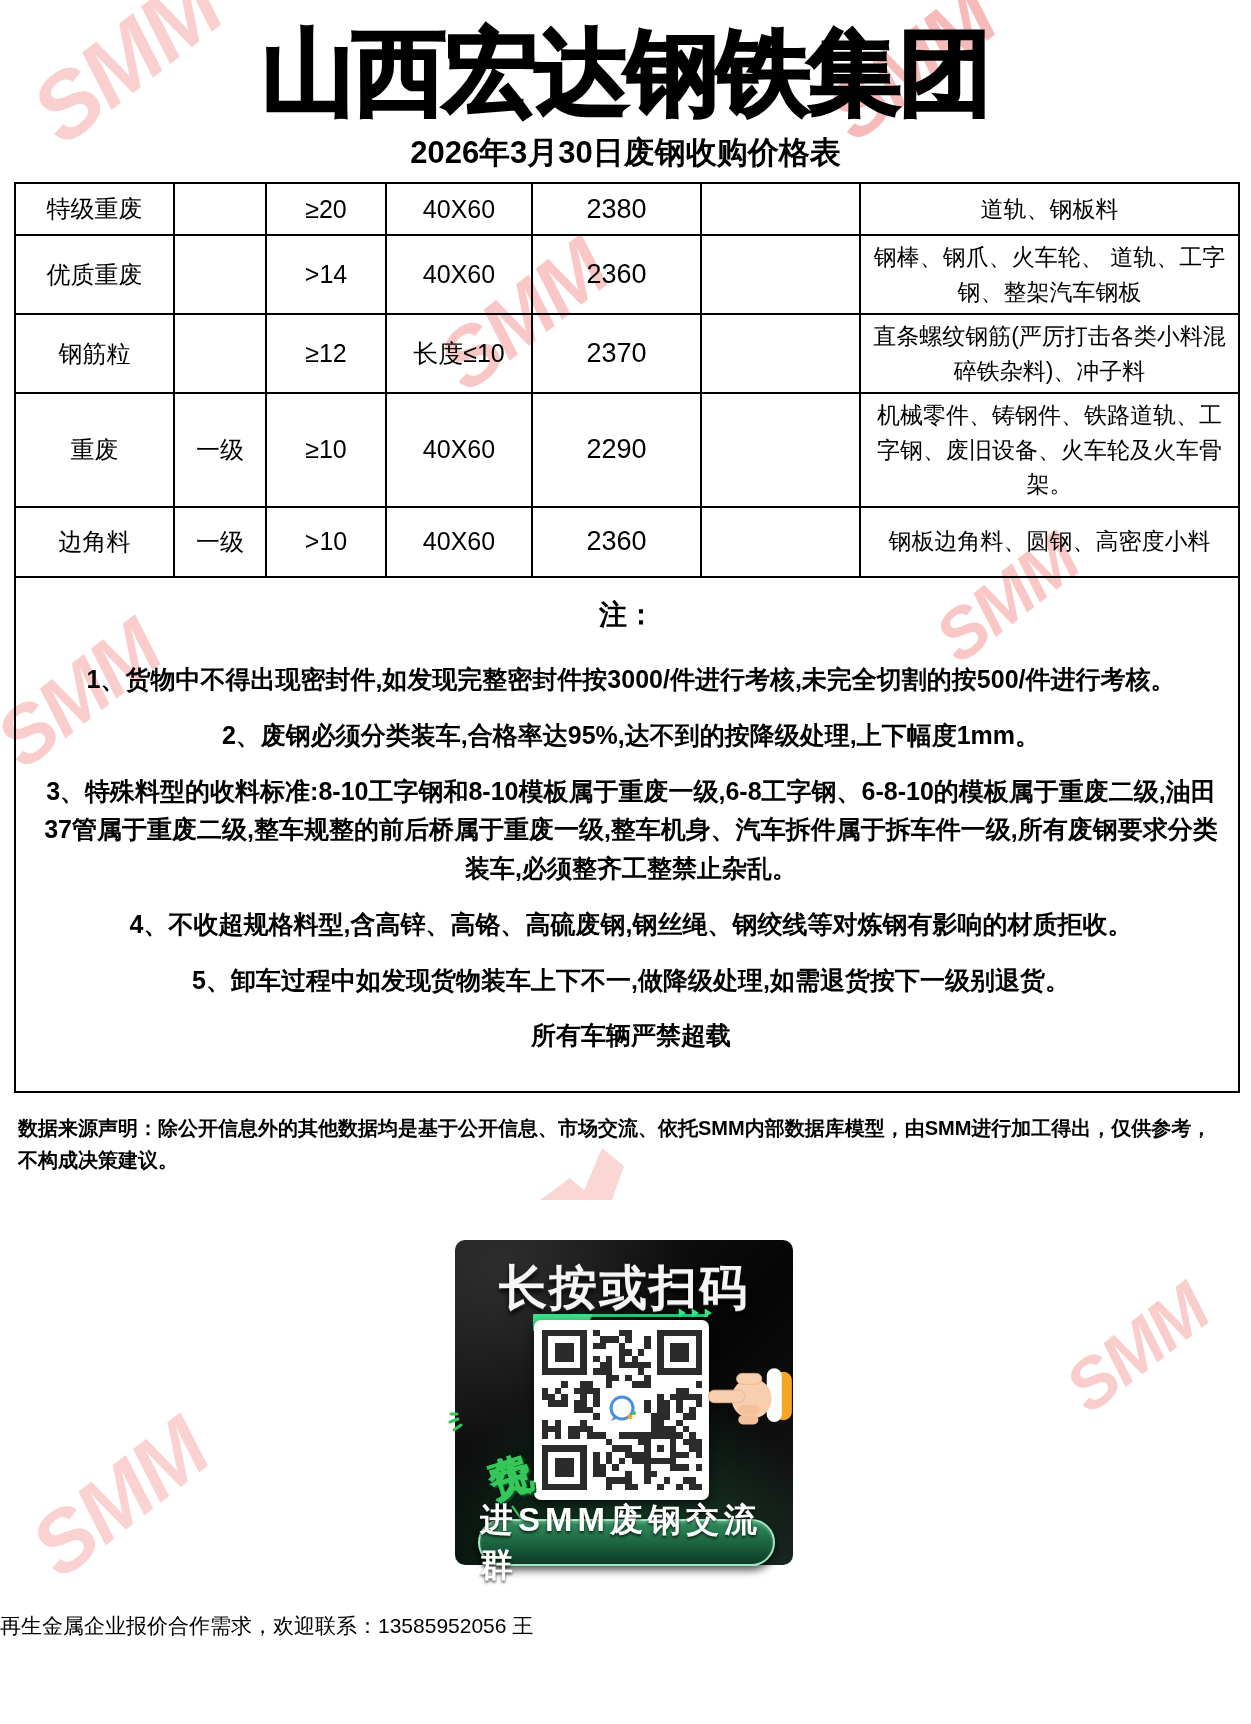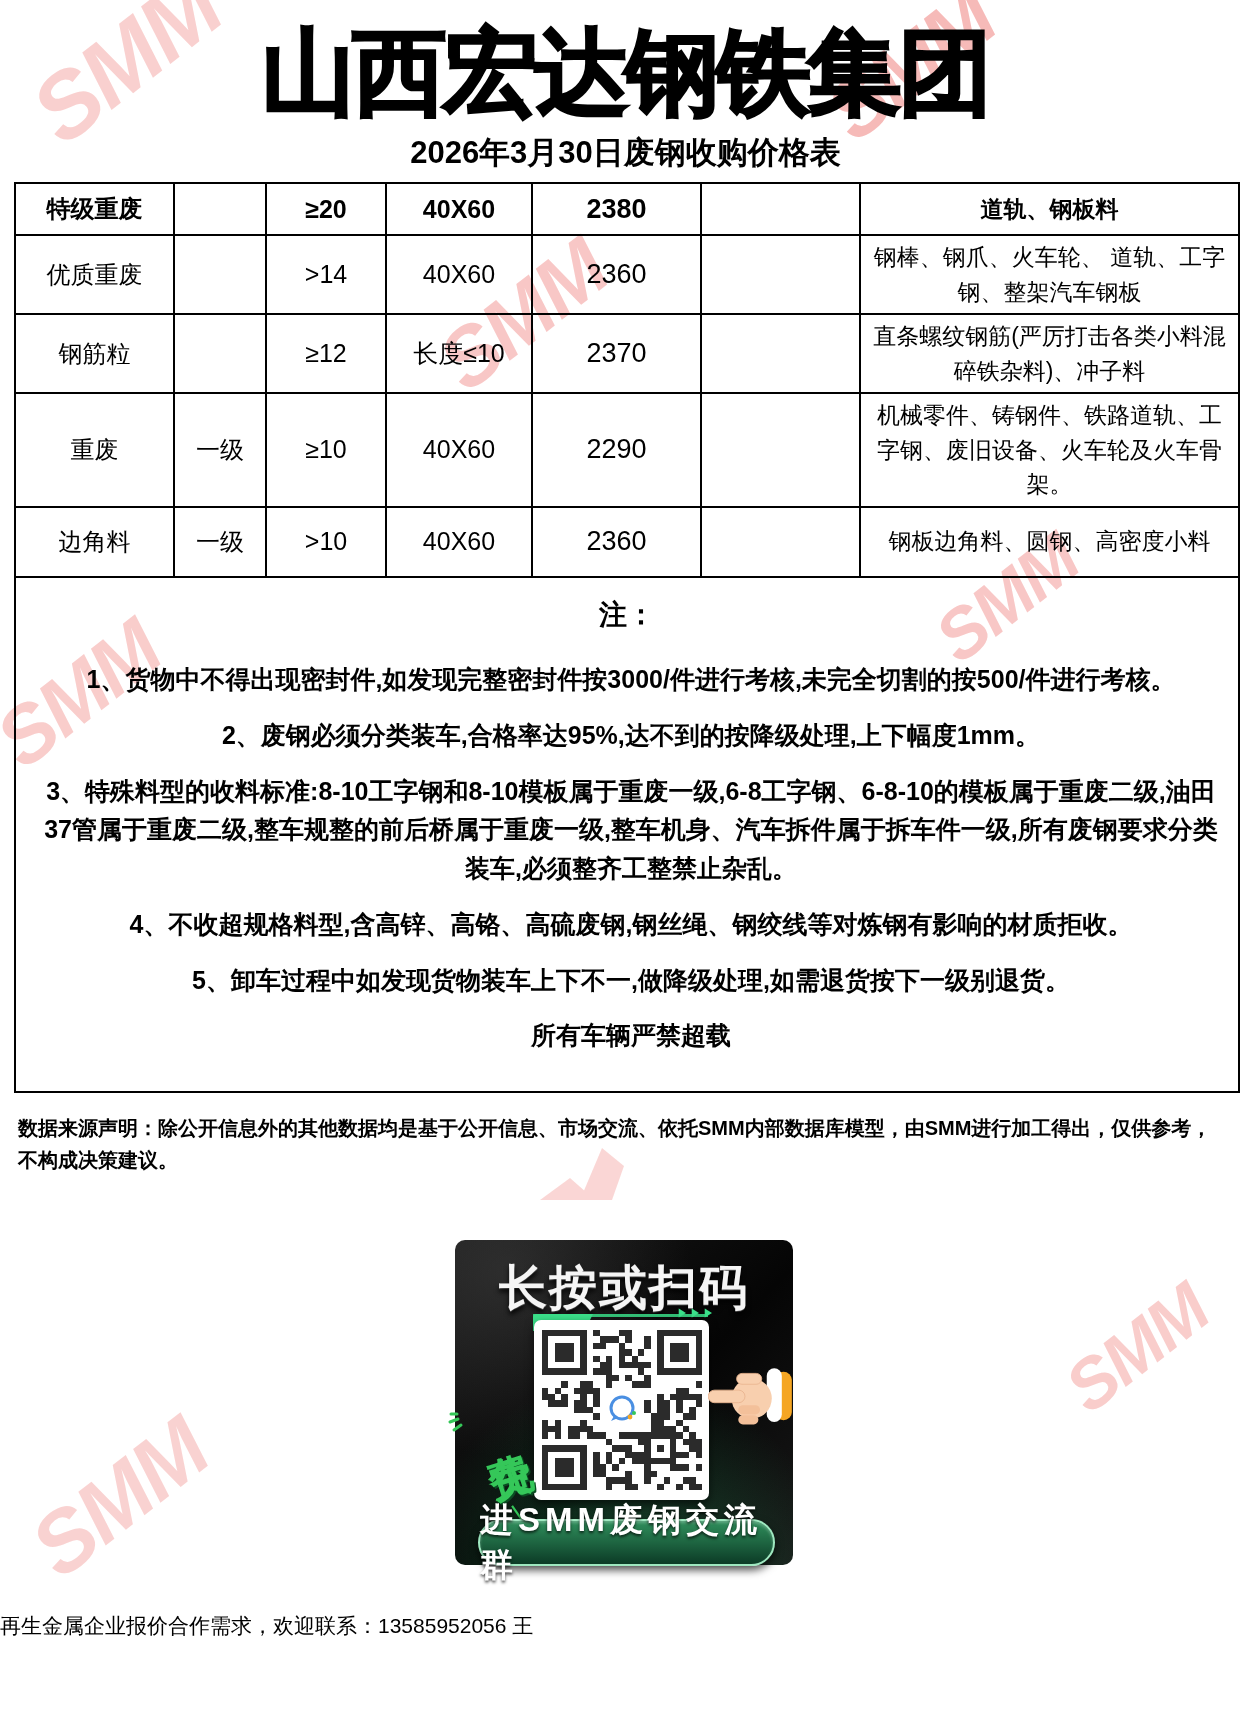--- a/index.html
+++ b/index.html
@@ -33,21 +33,21 @@
   table.price th, table.price td { border:2px solid #000; text-align:center;
                 vertical-align:middle; color:#000; background:transparent; overflow:hidden; }
   table.price th { font-size:24px; font-weight:bold; white-space:pre-line; line-height:1.35; height:66px; }
   td.c-name  { font-size:24px; }
   td.c-grade { font-size:24px; }
   td.c-thick { font-size:25px; }
   td.c-spec  { font-size:25px; }
   td.c-price { font-size:27px; }
   td.c-remark{ font-size:23px; line-height:1.5; padding:4px 10px; }
   td.remark-left { text-align:left; }
-  tr.r1 td{height:52px;font-weight:bold;} tr.r2 td{height:70px;} tr.r3 td{height:62px;}
+  tr.r1 td{height:52px;} tr.r2 td{height:70px;} tr.r3 td{height:62px;}
   tr.r4 td{height:80px;} tr.r5 td{height:70px;}
 
   
   td.notes-cell { height:515px; vertical-align:top; text-align:left; padding:12px 14px; }
   .notes-label { font-size:28px; font-weight:bold; margin-bottom:26px; }
   .note-item { font-size:25px; font-weight:bold; line-height:1.55; margin-bottom:17px; padding-left:8px; }
   .note-item.last { margin-top:2px; }
 
   
   .disclaimer { position:absolute; left:18px; top:1112px; width:1200px;

